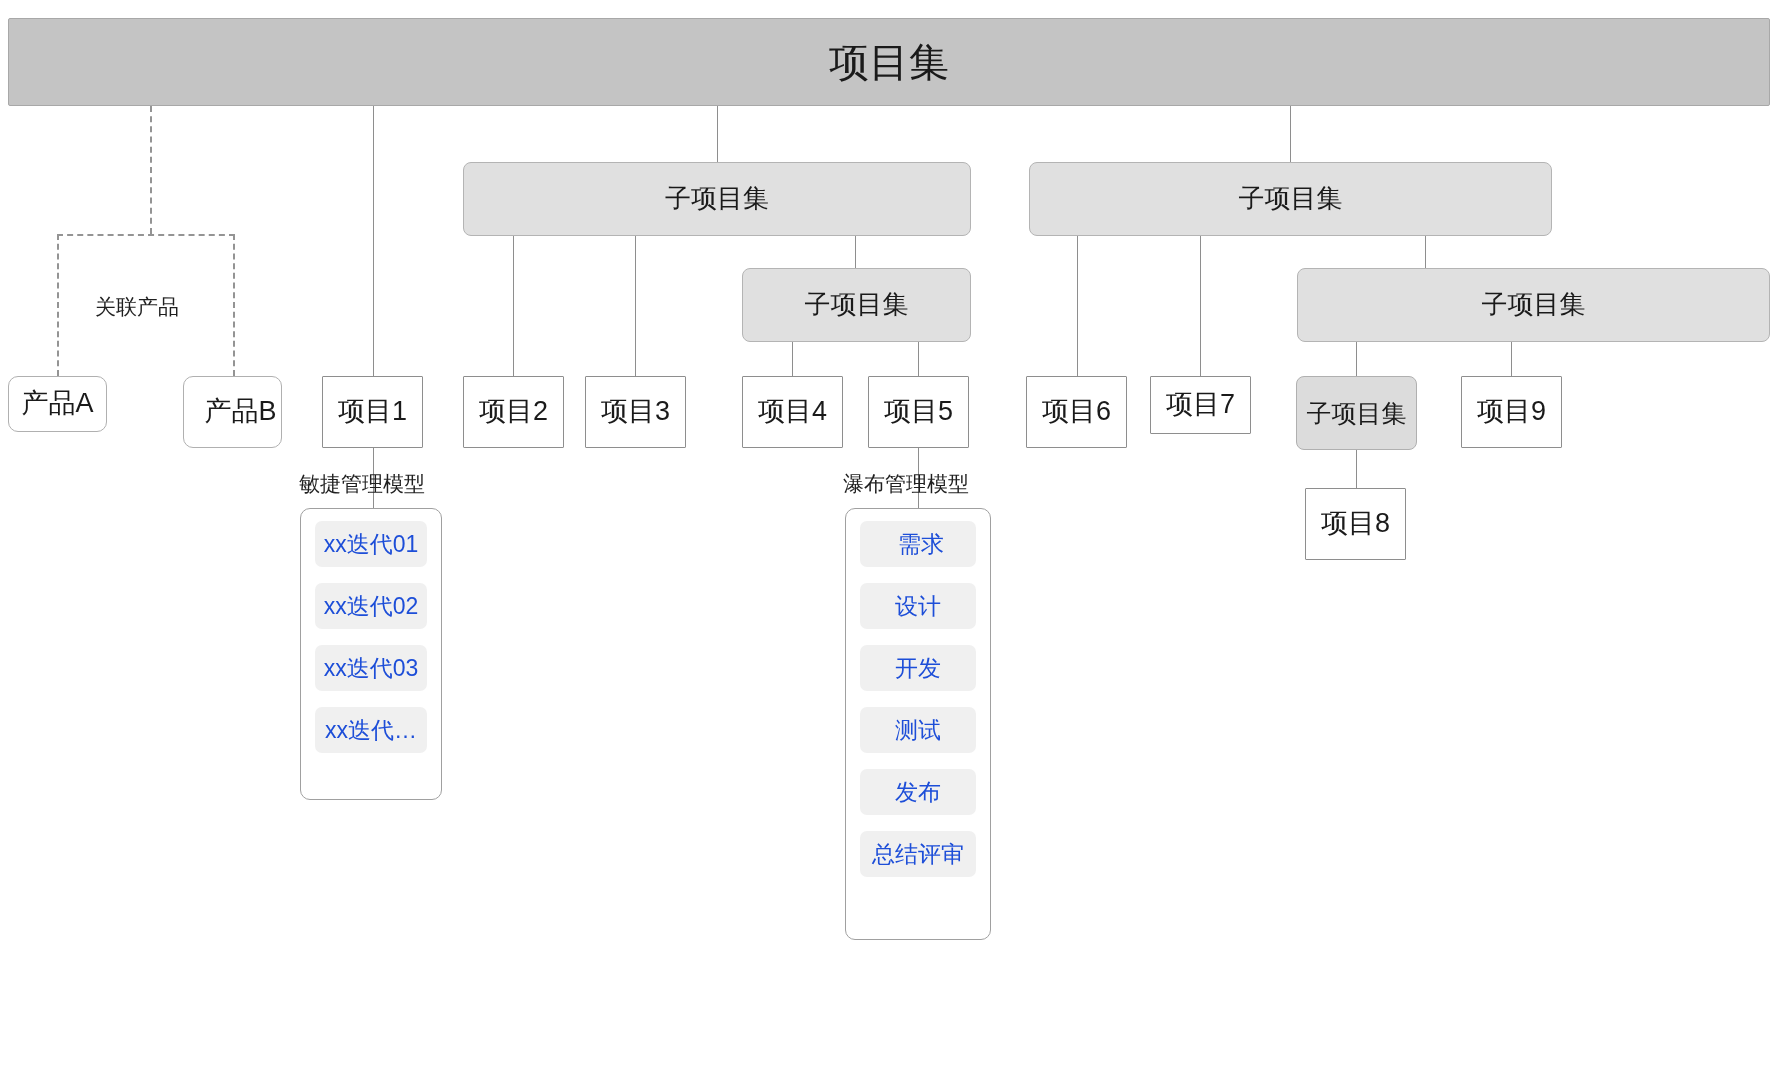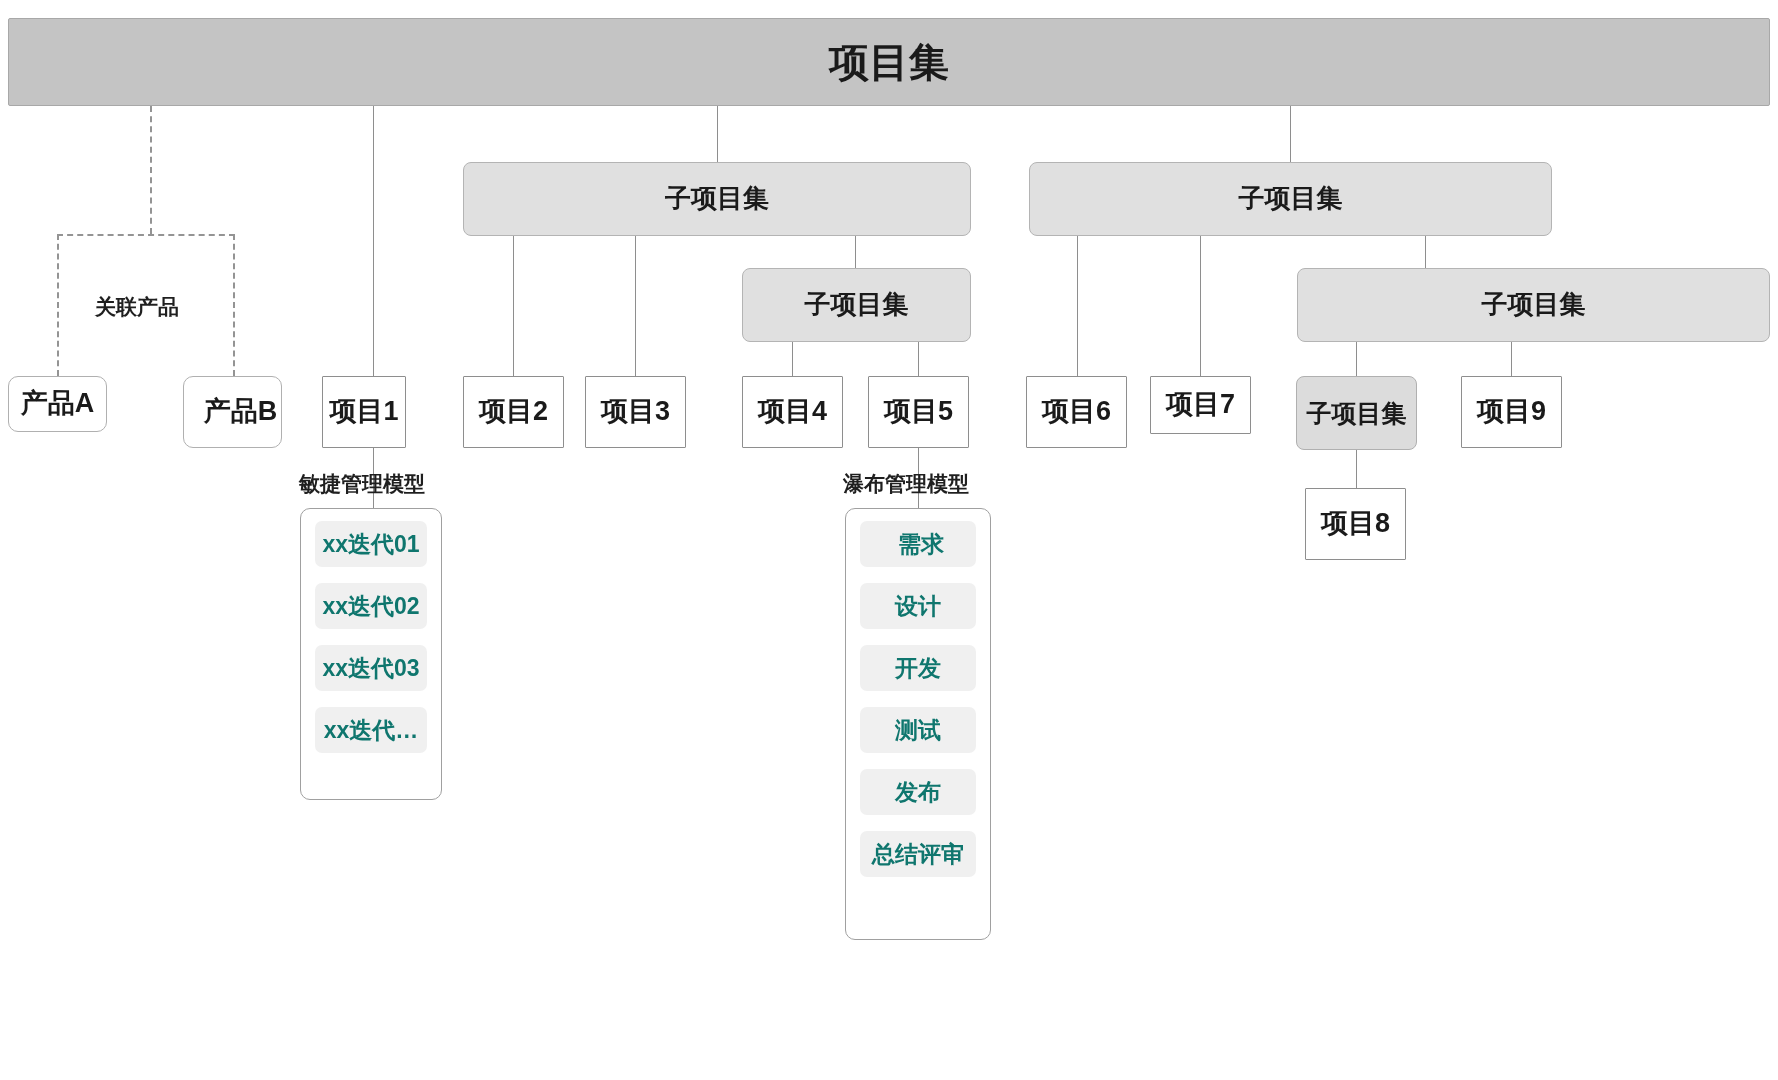--- a/index.html
+++ b/index.html
@@ -6,21 +6,20 @@
   body{
     font-family:"Liberation Sans","DejaVu Sans",sans-serif;
     color:#1a1a1a;
   }
   #canvas{
     position:relative;
     width:1778px;
     height:1080px;
     overflow:hidden;
     background:#ffffff;
-    font-weight:bold;
   }
   .node{
     position:absolute;
     box-sizing:border-box;
     display:flex;
     align-items:center;
     justify-content:center;
     text-align:center;
     border:1px solid #9a9a9a;
     background:#ffffff;
@@ -73,21 +72,21 @@
     gap:16px;
   }
   .phase{
     box-sizing:border-box;
     background:#f0f0f0;
     border-radius:7px;
     display:flex;
     align-items:center;
     justify-content:center;
     font-size:23px;
-    color:#0f766e;
+    color:#1d4ed8;
     white-space:nowrap;
   }
   .model-label{
     position:absolute;
     font-size:21px;
     color:#1f1f1f;
     white-space:nowrap;
     z-index:4;
     background:transparent;
   }
@@ -140,21 +139,21 @@
 
   <div class="assoc-label" style="left:95px;top:293px;">关联产品</div>
 
   <div class="node lvl-product" style="left:8px;top:376px;width:99px;height:56px;text-align:center;">
     <span>产品A</span>
   </div>
   <div class="node lvl-product" style="left:183px;top:376px;width:99px;height:72px;padding-left:16px;">
     <span>产品B</span>
   </div>
 
-  <div class="node lvl-project" style="left:322px;top:376px;width:84px;height:72px;justify-content:center;">
+  <div class="node lvl-project" style="left:322px;top:376px;width:101px;height:72px;justify-content:center;">
     <span>项目1</span>
   </div>
 
   <div class="ln v" style="left:373px;top:448px;height:62px;"></div>
   <div class="model-label" style="left:299px;top:470px;">敏捷管理模型</div>
 
   <div class="model-panel" style="left:300px;top:508px;width:142px;height:292px;">
     <div class="phase" style="height:46px;">xx迭代01</div>
     <div class="phase" style="height:46px;">xx迭代02</div>
     <div class="phase" style="height:46px;">xx迭代03</div>

